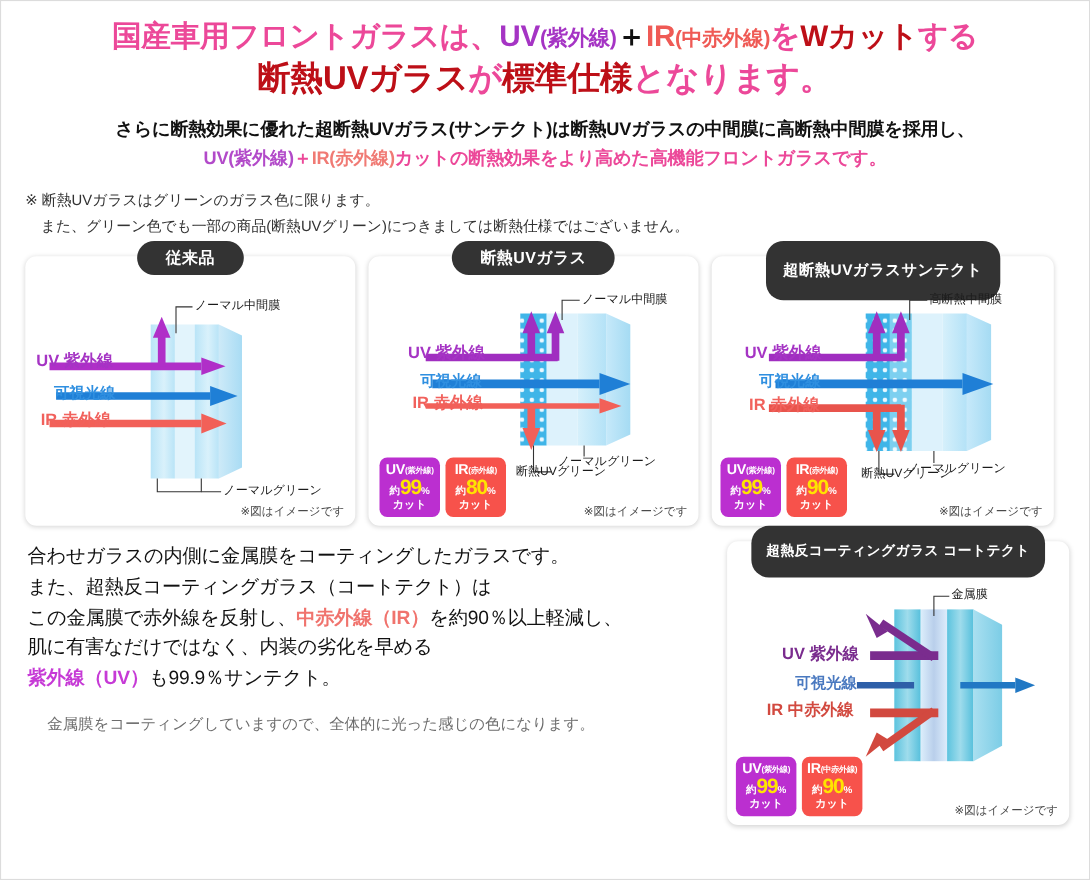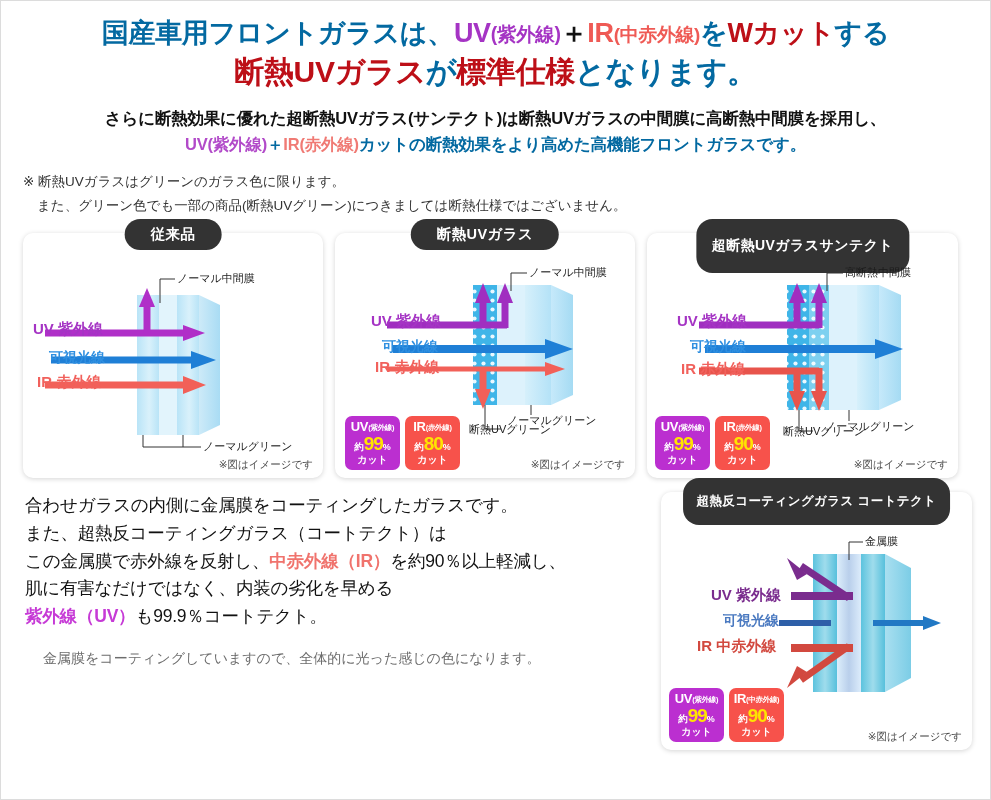--- a/index.html
+++ b/index.html
@@ -20,21 +20,21 @@
   
   .headline{
     text-align:center;
     padding:16px 10px 4px;
     line-height:1.22;
     font-weight:bold;
     letter-spacing:-0.3px;
   }
   .hl-line1{font-size:27px;white-space:nowrap;}
   .hl-line2{font-size:30px;white-space:nowrap;margin-top:4px;}
-  .ink{color:#0369a1;}
+  .ink{color:#ec4899;}
   .uv{color:#a534c4;}
   .ir{color:#ef5a55;}
   .dred{color:#bd0f17;}
   .plus{color:#111;}
   .sm{font-size:0.72em;vertical-align:0.06em;}
   .smr{font-size:0.70em;vertical-align:0.06em;}
 
   
   .lead{
     text-align:center;
@@ -371,21 +371,21 @@
       </div>
     </div>
   </div>
 
   <div class="bottom">
     <div class="btext">
       <p>合わせガラスの内側に金属膜をコーティングしたガラスです。</p>
       <p>また、超熱反コーティングガラス（コートテクト）は</p>
       <p><span>この金属膜で赤外線を反射し、</span><span class="hl-ir">中赤外線（IR）</span><span>を約90％以上軽減し、</span></p>
       <p>肌に有害なだけではなく、内装の劣化を早める</p>
-      <p><span class="hl-uv">紫外線（UV）</span><span>も99.9％コートテクト。</span></p>
+      <p><span class="hl-uv">紫外線（UV）</span><span>も99.9％サンテクト。</span></p>
 
       <div class="note-bottom">
         <span class="l2">金属膜をコーティングしていますので、全体的に光った感じの色になります。</span>
       </div>
     </div>
 
     <div class="card p4">
       <div class="pill">超熱反コーティングガラス コートテクト</div>
       <div class="stage">
         <svg width="311" height="258" viewBox="0 0 311 258">

